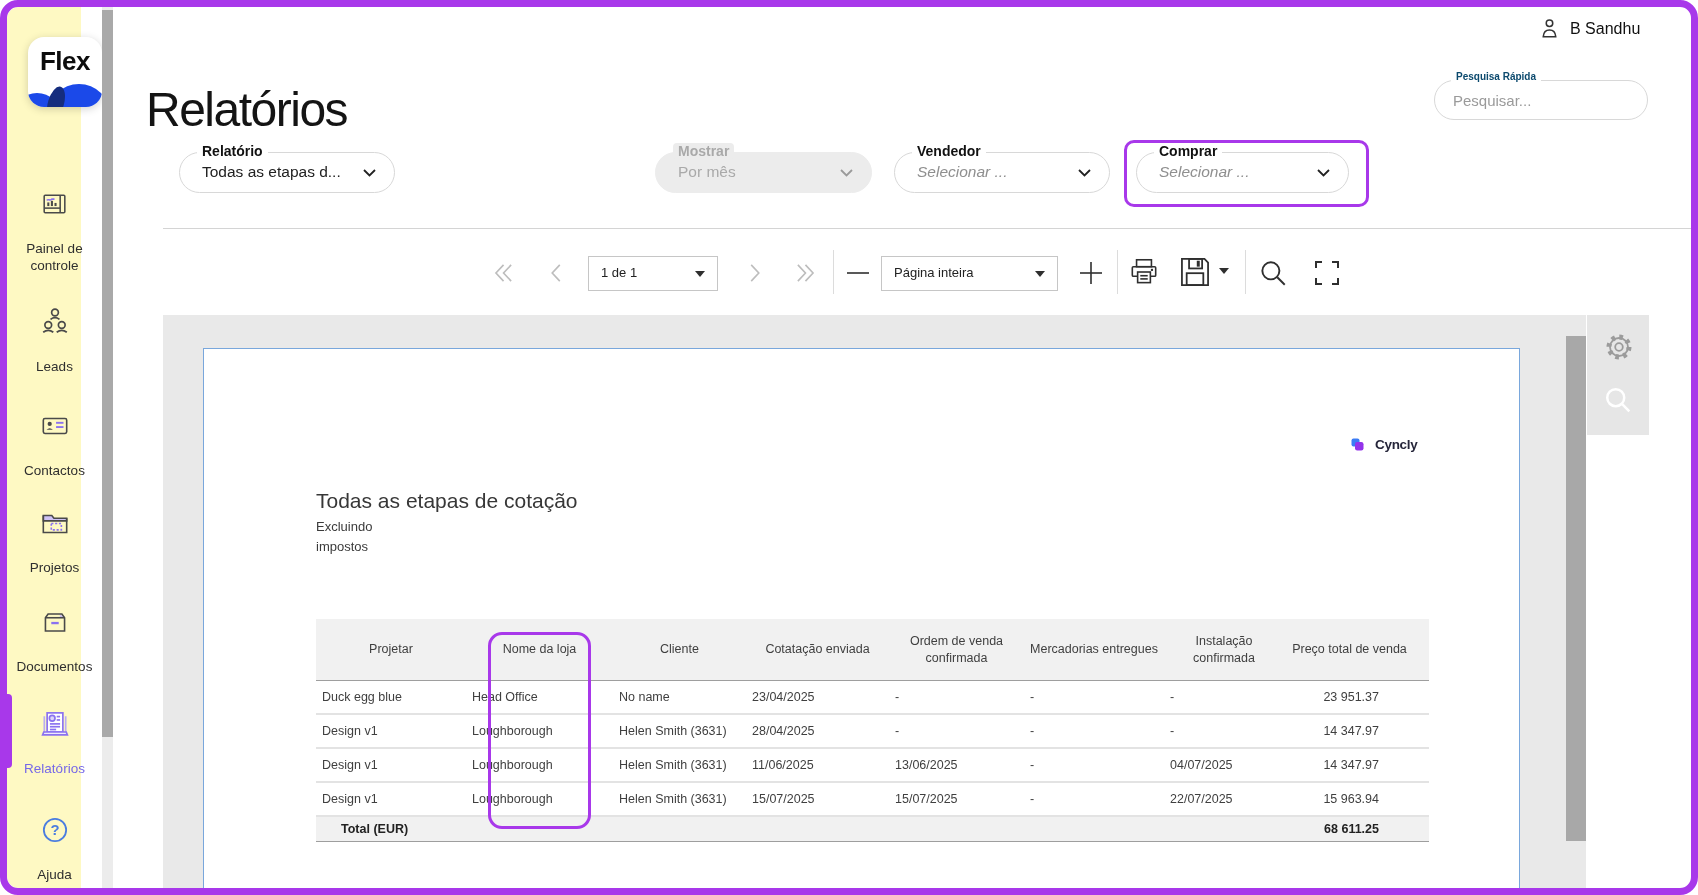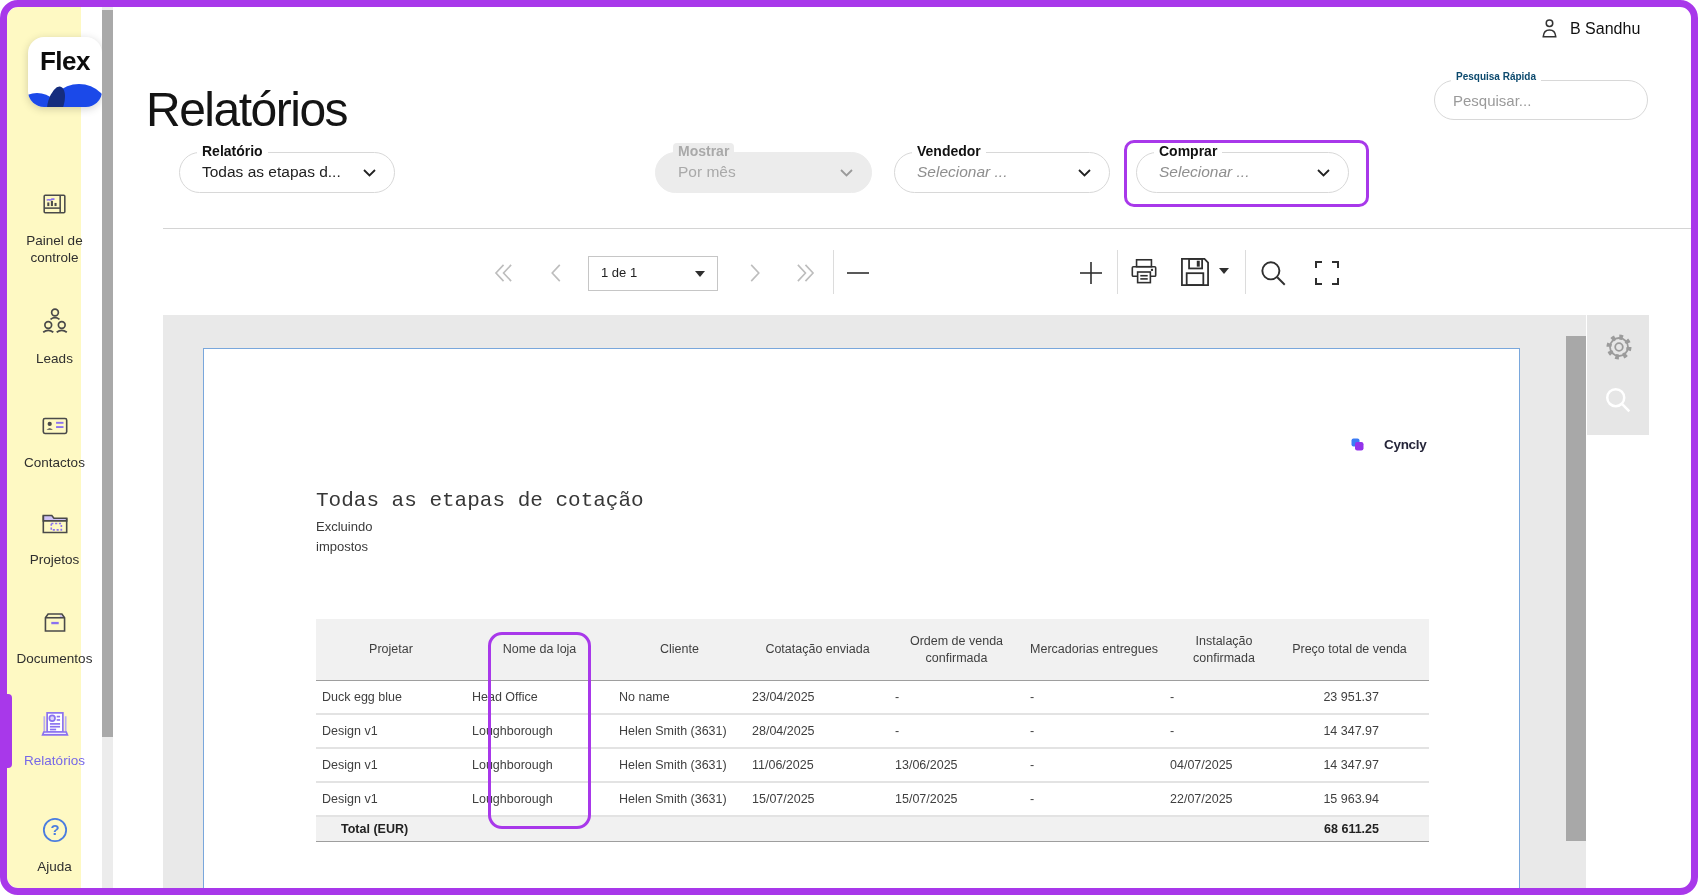--- a/index.html
+++ b/index.html
@@ -13,21 +13,21 @@
            border-radius:12px 0 0 12px;}
   .side-scroll{position:absolute;left:102px;top:7px;width:11px;height:881px;background:#ececec;}
   .side-thumb{position:absolute;left:0;top:3px;width:11px;height:727px;background:#a9a9a9;}
   .logo{position:absolute;left:21px;top:30px;width:74px;height:70px;background:#fff;
         border-radius:16px;box-shadow:0 2px 8px rgba(0,0,0,.18);overflow:hidden;}
   .logo-text{margin-top:9px;text-align:center;font-size:26px;font-weight:700;color:#0d0d0d;
              letter-spacing:-.5px;}
   .logo-wave{position:absolute;left:0;bottom:0;}
   .nav-item{position:absolute;left:0;width:95px;text-align:center;cursor:pointer;}
   .nav-item svg{display:block;margin:0 auto;}
-  .nav-label{display:block;margin-top:12px;font-size:13.5px;line-height:1.25;color:#2f2f2f;}
+  .nav-label{display:block;margin-top:20px;font-size:13.5px;line-height:1.25;color:#2f2f2f;}
   .nav-item.active .nav-label{color:#7668e8;}
   .active-bar{position:absolute;left:7px;top:694px;width:5px;height:74px;background:#a838ea;
               border-radius:0 4px 4px 0;z-index:61;}
 
   
   .user-chip{position:absolute;left:1538px;top:16px;display:flex;align-items:center;gap:9px;cursor:pointer;}
   .user-name{font-size:16px;color:#111;}
   .page-title{position:absolute;left:146px;top:50px;font-size:48px;font-weight:500;
               letter-spacing:-1.5px;color:#141414;}
   .search-wrap{position:absolute;left:1434px;top:80px;width:212px;height:38px;
@@ -66,23 +66,23 @@
 
   
   .viewer{position:absolute;left:163px;top:315px;width:1423px;height:580px;background:#e9e9e9;}
   .doc-page{position:absolute;left:40px;top:33px;width:1317px;height:547px;background:#fff;
             border:1px solid #79a7dc;box-sizing:border-box;}
   .v-scroll-thumb{position:absolute;left:1403px;top:21px;width:20px;height:505px;background:#a8a8a8;cursor:grab;}
   .side-panel{position:absolute;left:1587px;top:315px;width:62px;height:120px;background:#e6e6e6;}
   .sp-btn{position:absolute;left:14px;cursor:pointer;background:none;border:none;padding:0;}
 
   
-  .cyncly{position:absolute;left:1147px;top:88px;display:flex;align-items:center;gap:20px;}
+  .cyncly{position:absolute;left:1147px;top:88px;display:flex;align-items:center;gap:11px;}
   .cyncly-name{font-size:13.5px;font-weight:700;color:#26263a;letter-spacing:-.3px;}
-  .rep-title{position:absolute;left:112px;top:140px;font-size:21px;color:#373737;font-family:Liberation Mono, monospace;}
+  .rep-title{position:absolute;left:112px;top:140px;font-size:21px;color:#373737;}
   .rep-sub1{position:absolute;left:112px;top:170px;font-size:13px;color:#3b3b3b;}
   .rep-sub2{position:absolute;left:112px;top:190px;font-size:13px;color:#3b3b3b;}
   table.rep{position:absolute;left:112px;top:270px;border-collapse:collapse;table-layout:fixed;
             width:1113px;font-size:12.5px;color:#3f3f3f;}
   table.rep th{height:61px;background:#f1f1f1;font-weight:400;text-align:center;
                border-bottom:1px solid #9e9e9e;padding:0 6px;line-height:1.35;}
   table.rep td{height:32px;text-align:left;border-bottom:2px solid #e3e3e3;padding:0 6px;}
   table.rep td.num, table.rep th.num{text-align:right;padding-right:50px;}
   table.rep th.num{text-align:center;padding-right:20px;}
   table.rep tr.total td{height:24px;background:#f1f1f1;border-top:1px solid #9e9e9e;
@@ -261,20 +261,24 @@
         <path d="M11.5,4.5 L18.5,12 L11.5,19.5"></path>
       </svg>
   </button>
   <div class="vsep" style="left:833px"></div>
 
   <button class="tbtn" style="left:843px;top:262px">
     <svg width="30" height="22" viewBox="0 0 30 22">
         <line x1="4" y1="11" x2="26" y2="11" stroke="#2f2f2f" stroke-width="1.6"></line>
       </svg>
   </button>
+  <div class="tsel" style="left:881px;top:256px;width:175px">
+    <span class="tsel-text">Página inteira</span>
+    <span class="caret" style="right:12px;top:14px"></span>
+  </div>
   <button class="tbtn" style="left:1076px;top:258px">
     <svg width="30" height="30" viewBox="0 0 30 30" stroke="#2f2f2f" stroke-width="1.6">
         <line x1="4" y1="15" x2="26" y2="15"></line>
         <line x1="15" y1="4" x2="15" y2="26"></line>
       </svg>
   </button>
   <div class="vsep" style="left:1117px"></div>
 
   <button class="tbtn" style="left:1126px;top:255px">
     <svg width="36" height="34" viewBox="0 0 32 32" fill="none" stroke="#2f2f2f" stroke-width="1.5">

